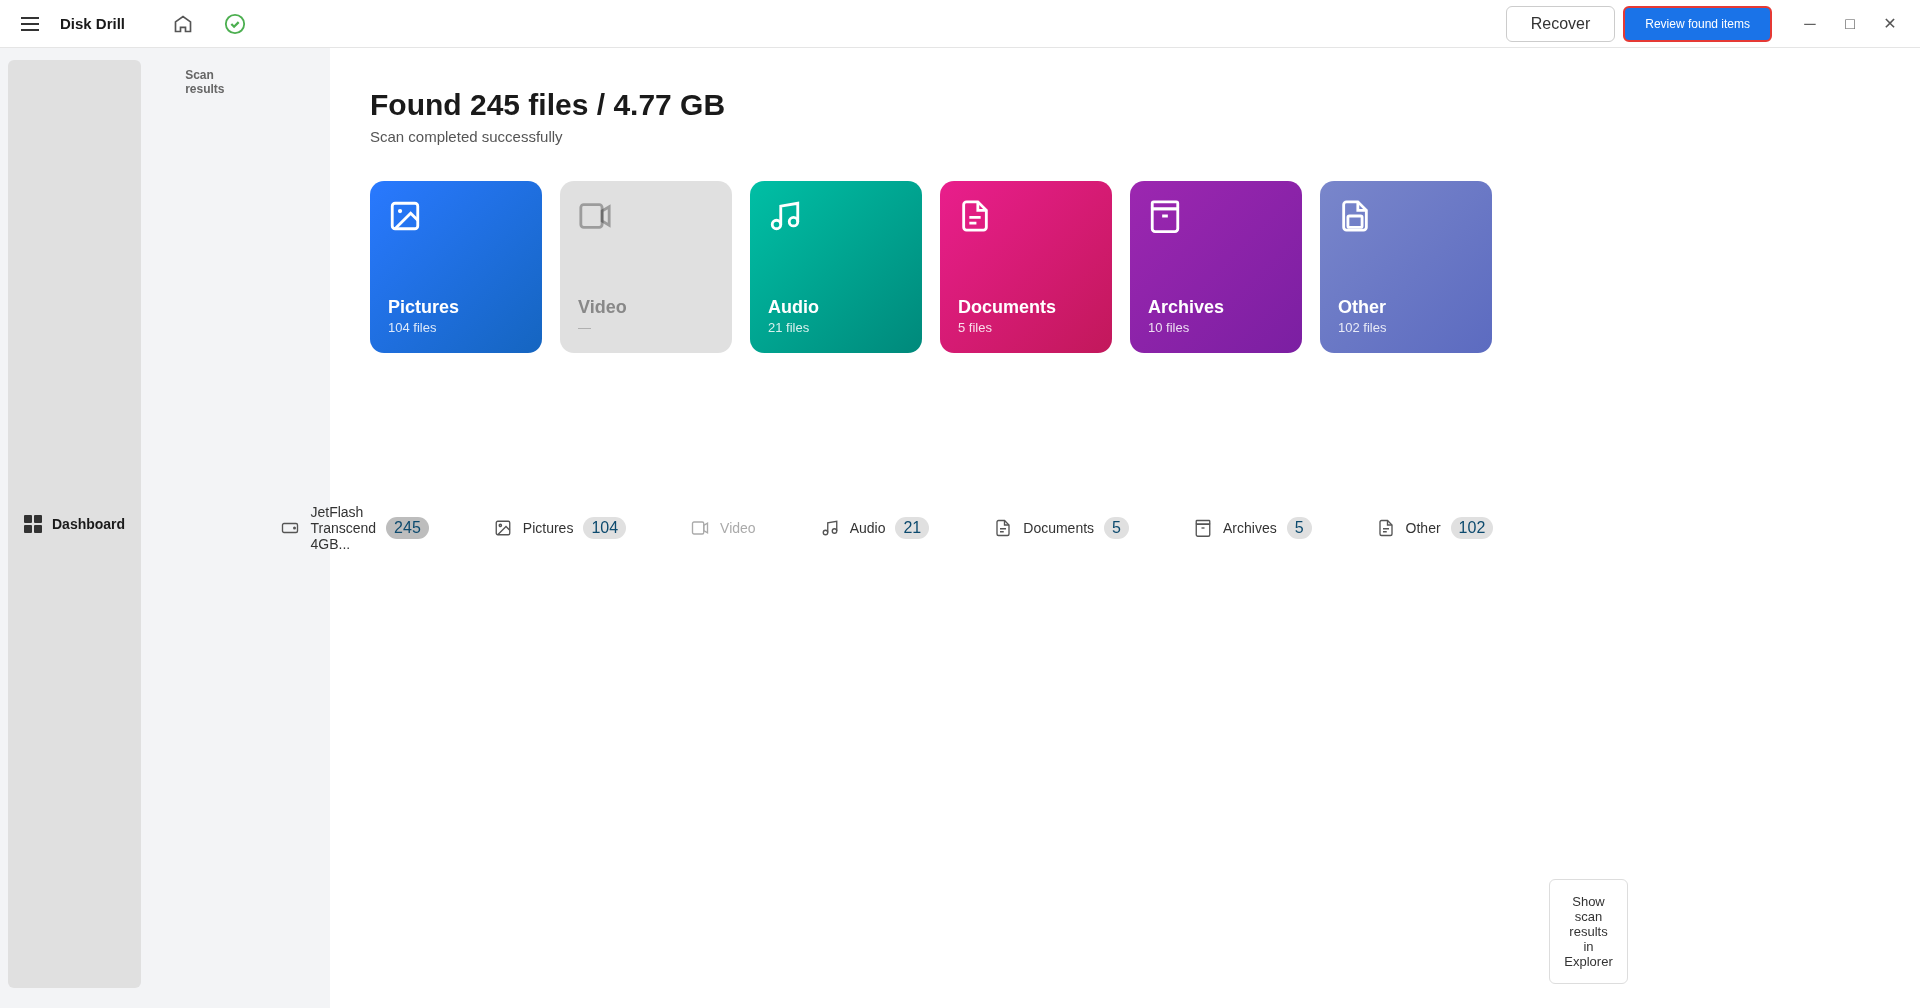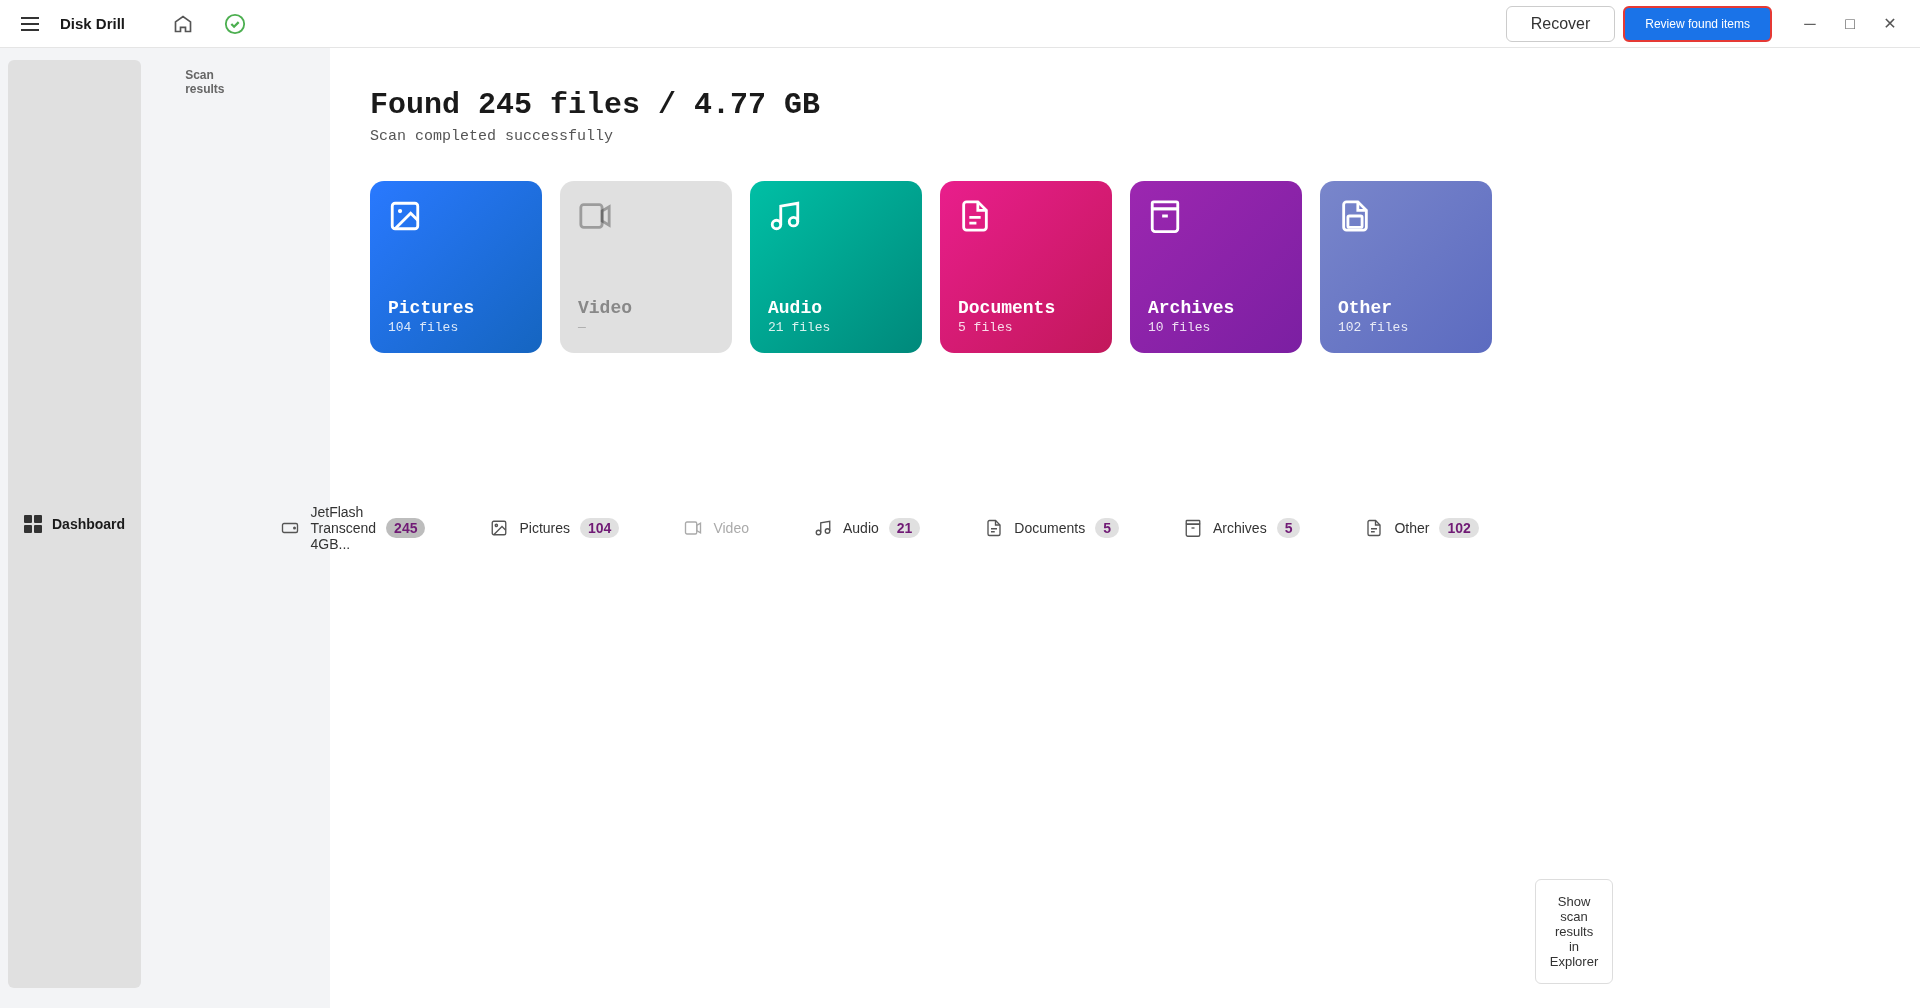--- a/index.html
+++ b/index.html
@@ -30,27 +30,27 @@
     
     .sidebar { width: 330px; background: #f3f4f6; padding: 12px 0; flex-shrink: 0; display: flex; flex-direction: row; gap: 24px; }
     .dashboard-item { display: flex; align-items: center; gap: 10px; padding: 10px 16px; background: #e0e0e0; margin: 0 8px 8px; border-radius: 6px; cursor: pointer; }
     .dashboard-icon { display: grid; grid-template-columns: 1fr 1fr; gap: 2px; width: 18px; height: 18px; }
     .dashboard-icon span { display: block; background: #333; border-radius: 1px; }
     .dashboard-label { font-size: 14px; font-weight: 600; color: #1a1a1a; }
     .scan-results-label { font-size: 12px; font-weight: 600; color: #666; padding: 8px 12px 4px; text-transform: none; }
     .sidebar-item { display: flex; align-items: center; gap: 10px; padding: 9px 16px; cursor: pointer; border-radius: 4px; margin: 0 4px; justify-content: center; }
     .sidebar-item-icon { width: 20px; height: 20px; display: flex; align-items: center; justify-content: center; color: #555; flex-shrink: 0; }
     .sidebar-item-label { font-size: 14px; color: #333; flex: 1; }
-    .sidebar-item-count { background: #e0e0e0; border-radius: 12px; padding: 2px 8px; font-size: 14px; color: #701a75; font-weight: 700; }
+    .sidebar-item-count { background: #e0e0e0; border-radius: 12px; padding: 2px 8px; font-size: 16px; color: #0c4a6e; font-weight: 400; }
     .sidebar-item-count.active { background: #bdbdbd; }
     .sidebar-footer { margin-top: auto; padding: 12px; }
     .show-explorer-btn { width: 100%; padding: 14px; background: #fff; border: 1px solid #ddd; border-radius: 6px; font-size: 13px; color: #333; cursor: pointer; }
 
     
-    .content { flex: 1; padding: 40px 40px; overflow-y: auto; font-family: Liberation Mono, monospace; }
+    .content { flex: 1; padding: 40px 40px; overflow-y: auto; }
     .found-title { font-size: 30px; font-weight: 700; color: #1a1a1a; margin-bottom: 6px; }
     .scan-complete { font-size: 15px; color: #555; margin-bottom: 36px; }
     .cards-grid { display: flex; gap: 18px; flex-wrap: wrap; }
     .card { width: 172px; height: 172px; border-radius: 14px; display: flex; flex-direction: column; align-items: flex-start; justify-content: flex-end; padding: 18px; cursor: pointer; position: relative; overflow: hidden; }
     .card-icon { position: absolute; top: 18px; left: 18px; font-size: 32px; color: rgba(255,255,255,0.9); }
     .card-label { font-size: 18px; font-weight: 600; color: #fff; margin-bottom: 2px; }
     .card-count { font-size: 13px; color: rgba(255,255,255,0.85); }
     .card.pictures { background: linear-gradient(135deg, #2979ff, #1565c0); }
     .card.video { background: #e0e0e0; }
     .card.video .card-label { color: #888; }

